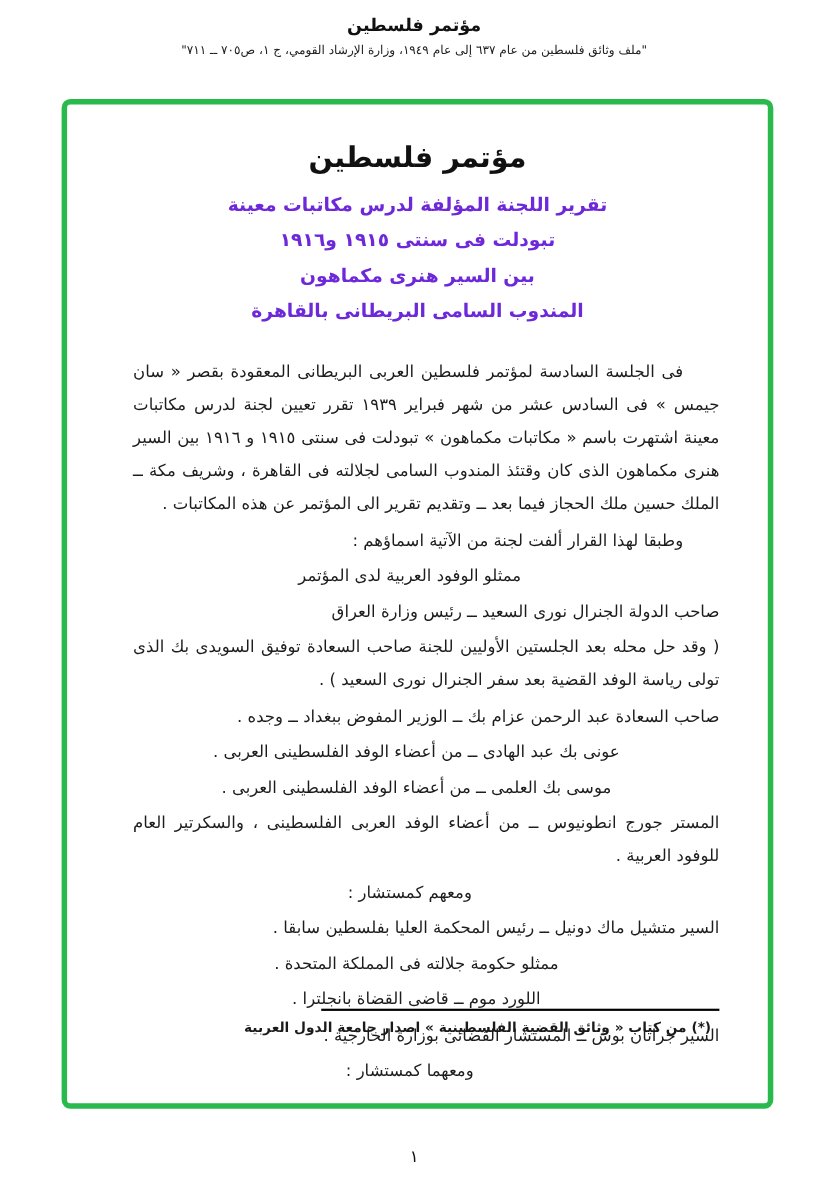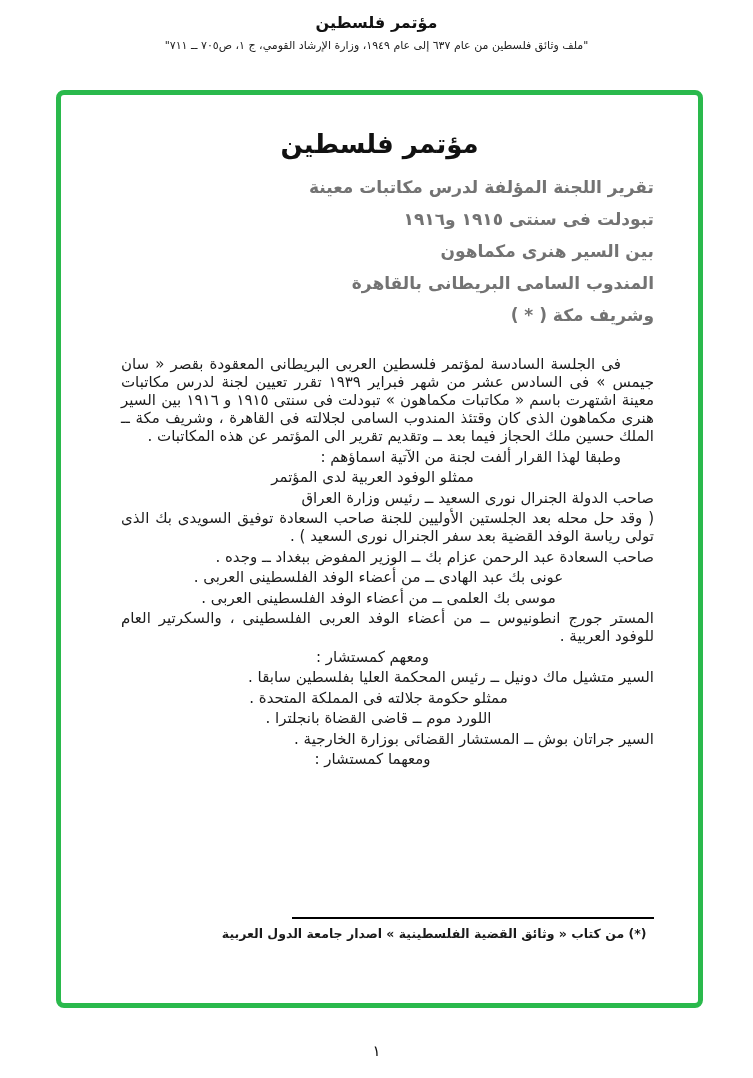--- a/index.html
+++ b/index.html
@@ -40,30 +40,30 @@
     padding: 24px 44px 0 44px;
   }
   .doc-title {
     text-align: center;
     font-size: 26px;
     font-weight: bold;
     margin: 10px 0 12px 0;
     color: #111;
   }
   .subtitle div {
-    text-align: right;
+    text-align: center;
     font-size: 17px;
     font-weight: bold;
     line-height: 32px;
-    color: #737373;
+    color: #6d28d9;
   }
   .body-text {
     margin-top: 24px;
     font-size: 15px;
-    line-height: 18px;
+    line-height: 30px;
     text-align: justify;
     color: #1c1c1c;
     margin-left: 16px;
   }
   .body-text p { margin: 2.5px 0; }
   .body-text p.indent { text-indent: 2.2em; }
   .body-text p.inset { padding-right: 2em; text-align: center; }
   .body-text p.inset-sm { padding-right: 1.2em; text-align: center; }
   .footnote-area {
     position: absolute;
@@ -105,21 +105,20 @@
 
   <div class="green-box">
 
     <h1 class="doc-title">مؤتمر فلسطين</h1>
 
     <div class="subtitle">
       <div>تقرير اللجنة المؤلفة لدرس مكاتبات معينة</div>
       <div>تبودلت فى سنتى ١٩١٥ و١٩١٦</div>
       <div>بين السير هنرى مكماهون</div>
       <div>المندوب السامى البريطانى بالقاهرة</div>
-      <div>وشريف مكة ( * )</div>
     </div>
 
     <div class="body-text">
       <p class="indent">فى الجلسة السادسة لمؤتمر فلسطين العربى البريطانى المعقودة بقصر « سان جيمس » فى السادس عشر من شهر فبراير ١٩٣٩ تقرر تعيين لجنة لدرس مكاتبات معينة اشتهرت باسم « مكاتبات مكماهون » تبودلت فى سنتى ١٩١٥ و ١٩١٦ بين السير هنرى مكماهون الذى كان وقتئذ المندوب السامى لجلالته فى القاهرة ، وشريف مكة ــ الملك حسين ملك الحجاز فيما بعد ــ وتقديم تقرير الى المؤتمر عن هذه المكاتبات .</p>
       <p class="indent">وطبقا لهذا القرار ألفت لجنة من الآتية اسماؤهم :</p>
       <p class="inset">ممثلو الوفود العربية لدى المؤتمر</p>
       <p>صاحب الدولة الجنرال نورى السعيد ــ رئيس وزارة العراق</p>
       <p>( وقد حل محله بعد الجلستين الأوليين للجنة صاحب السعادة توفيق السويدى بك الذى تولى رياسة الوفد القضية بعد سفر الجنرال نورى السعيد ) .</p>
       <p>صاحب السعادة عبد الرحمن عزام بك ــ الوزير المفوض ببغداد ــ وجده .</p>
       <p class="inset-sm">عونى بك عبد الهادى ــ من أعضاء الوفد الفلسطينى العربى .</p>

